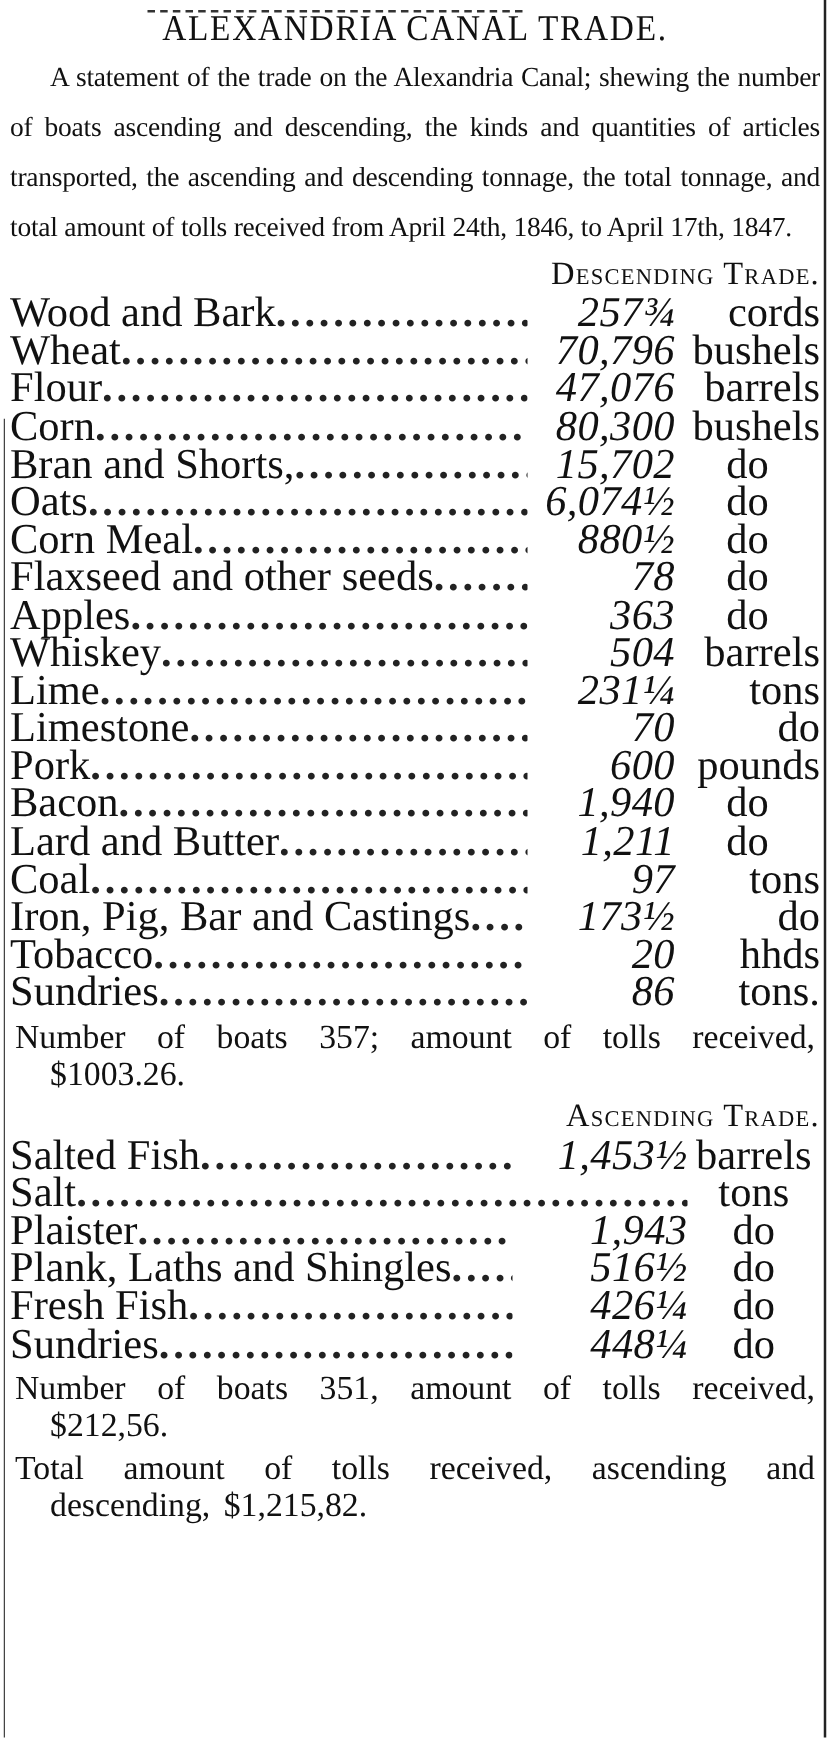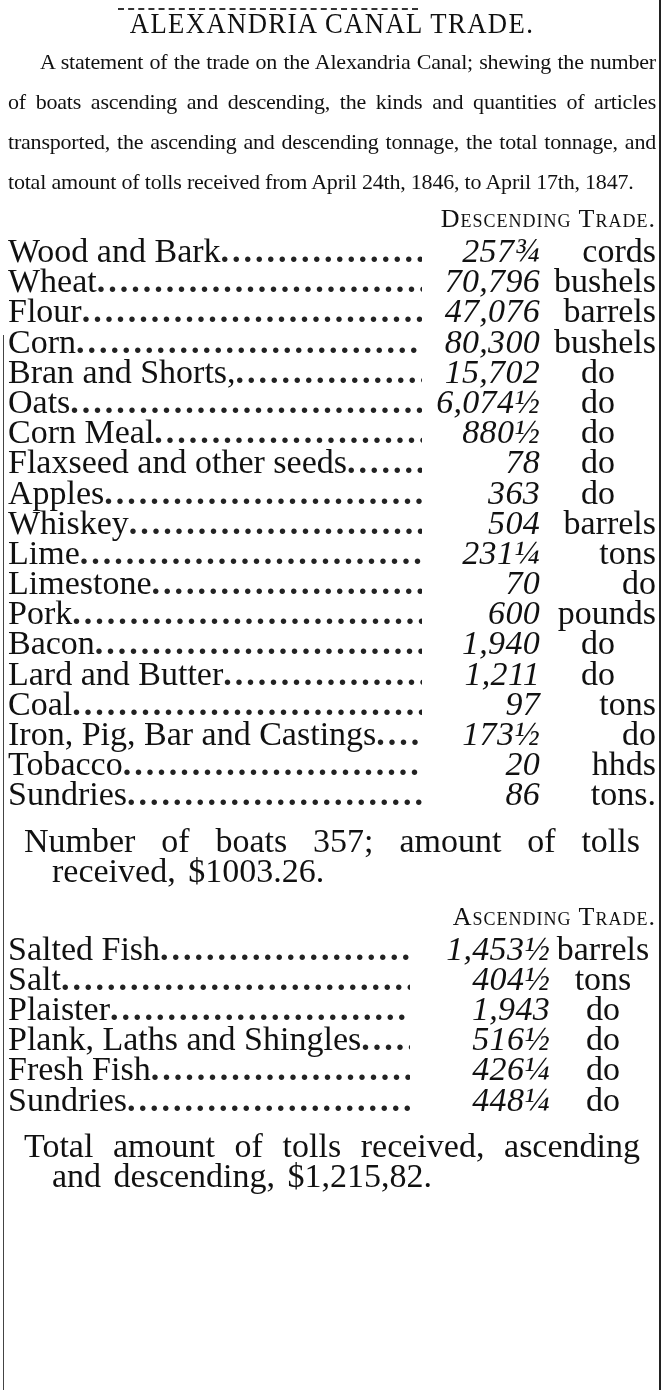--- a/index.html
+++ b/index.html
@@ -104,23 +104,23 @@
       font-style: italic;
     }
     .row .unit {
       flex: 0 0 116px;
       text-align: center;
     }
     .row .unit.right { text-align: right; }
     .asc .row .qty { flex-basis: 140px; }
     .asc .row .unit { flex-basis: 106px; text-align: center; }
     .note {
-      font-size: 34px;
+      font-size: 27px;
       line-height: 30px;
-      margin: 16px;
+      margin: 4px;
       text-align: justify;
       padding-left: 28px;
       text-indent: -28px;
       word-spacing: 4px;
     }
   </style>
 </head>
 <body>
 
 <div class="rule-top"></div>
@@ -257,21 +257,20 @@
     <ul class="rows">
       <li class="row">
           <span class="label">Salted Fish</span>
           <span class="dots"></span>
           <span class="qty">1,453½</span>
           <span class="unit">barrels</span>
         </li>
       <li class="row">
           <span class="label">Salt</span>
           <span class="dots"></span>
-          <span class="qty">404½</span>
           <span class="unit">tons</span>
         </li>
       <li class="row">
           <span class="label">Plaister</span>
           <span class="dots"></span>
           <span class="qty">1,943</span>
           <span class="unit">do</span>
         </li>
       <li class="row">
           <span class="label">Plank, Laths and Shingles</span>
@@ -285,16 +284,17 @@
           <span class="qty">426¼</span>
           <span class="unit">do</span>
         </li>
       <li class="row">
           <span class="label">Sundries</span>
           <span class="dots"></span>
           <span class="qty">448¼</span>
           <span class="unit">do</span>
         </li>
     </ul>
+    <p class="note">Number of boats 351, amount of tolls received, $212,56.</p>
   </div>
 
   <p class="note">Total amount of tolls received, ascending and descending, $1,215,82.</p>
 </div>
 
 </body></html>

